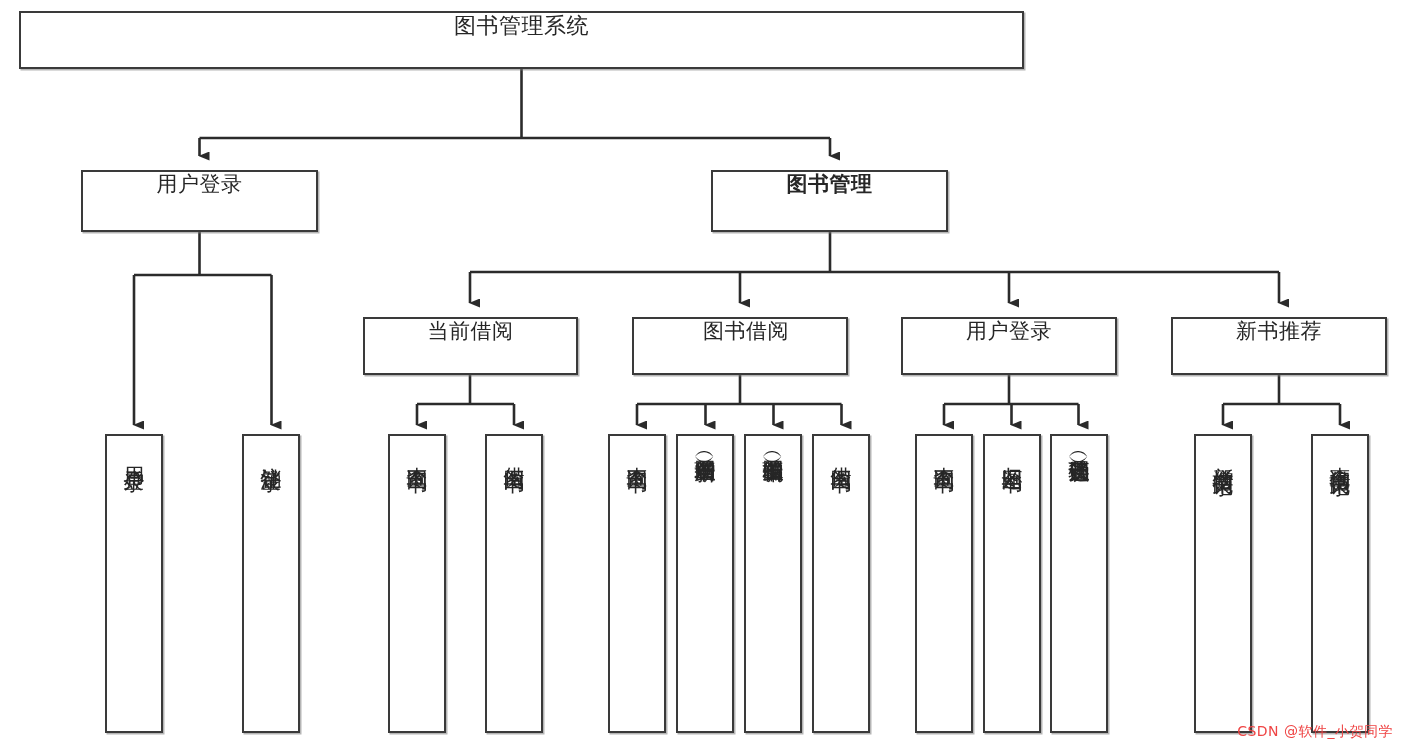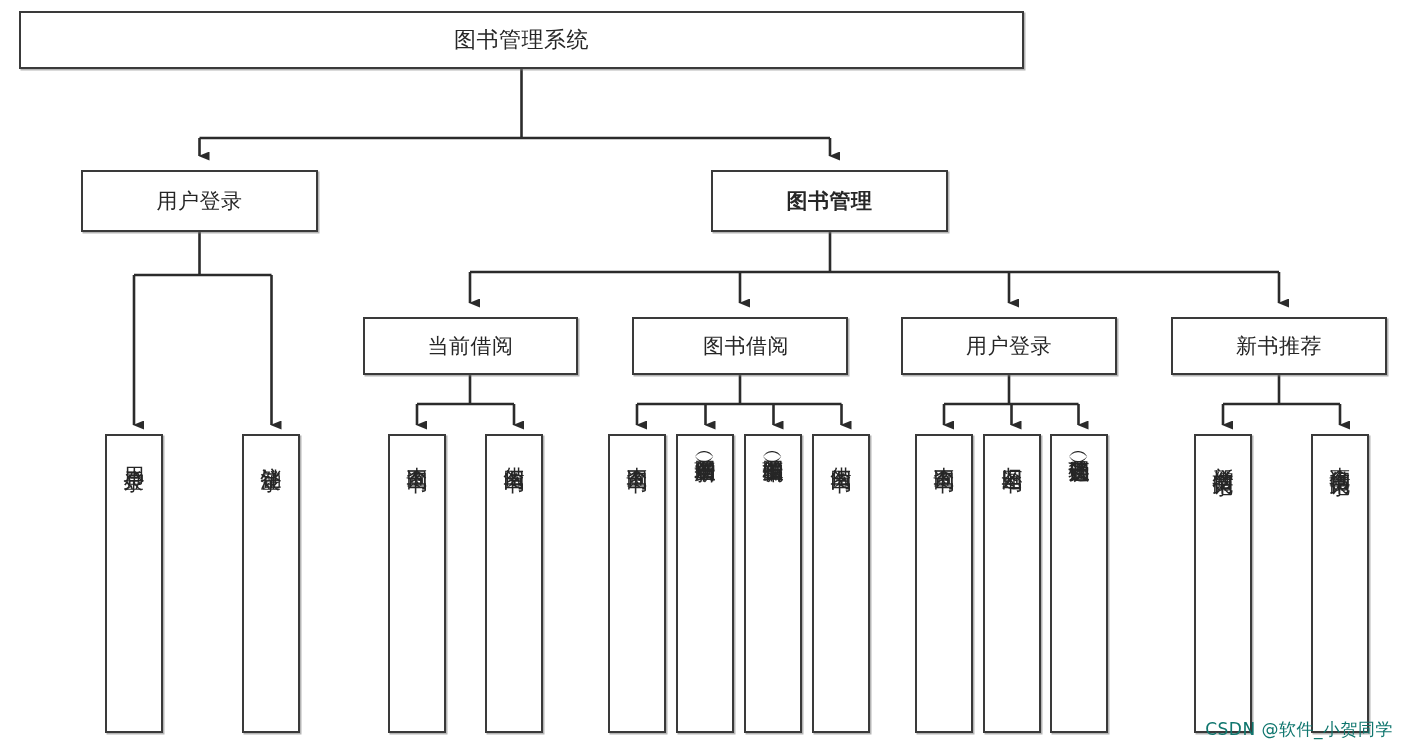--- a/index.html
+++ b/index.html
@@ -25,21 +25,20 @@
     width: 1405px;
     height: 747px;
     pointer-events: none;
   }
   .node {
     position: absolute;
     box-sizing: border-box;
     background: #ffffff;
     border: 2px solid #3a3a3a;
     display: flex;
-    align-items: center;
     justify-content: center;
     box-shadow: 1.5px 1.5px 0 rgba(120,120,120,0.55);
   }
   .node-label {
     color: #262626;
     text-align: center;
     line-height: 1.18;
     white-space: nowrap;
     letter-spacing: 0.5px;
   }
@@ -69,22 +68,22 @@
     padding-top: 8px;
   }
   .node.v.tall .node-label {
     max-height: 292px;
     letter-spacing: 0px;
   }
   #watermark {
     position: absolute;
     right: 12px;
     bottom: 6px;
-    font-size: 17px;
-    color: #0f766e;
+    font-size: 14px;
+    color: #ef4444;
     white-space: nowrap;
     letter-spacing: 0.5px;
     pointer-events: none;
     margin-left: 28px;
   }
 </style>
 </head>
 <body>
 
 <div id="diagram-root">

